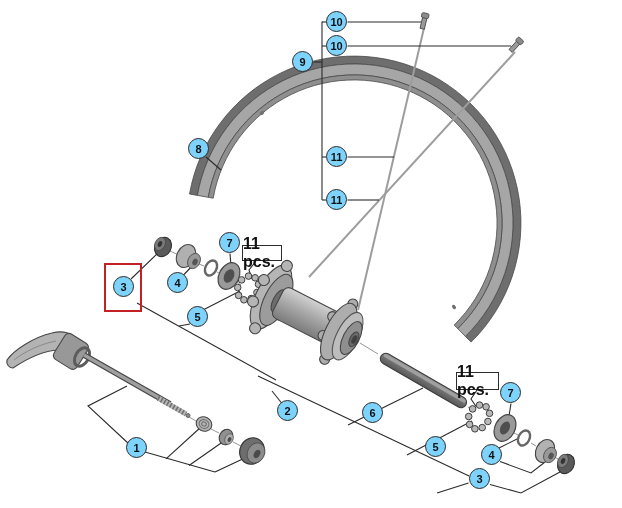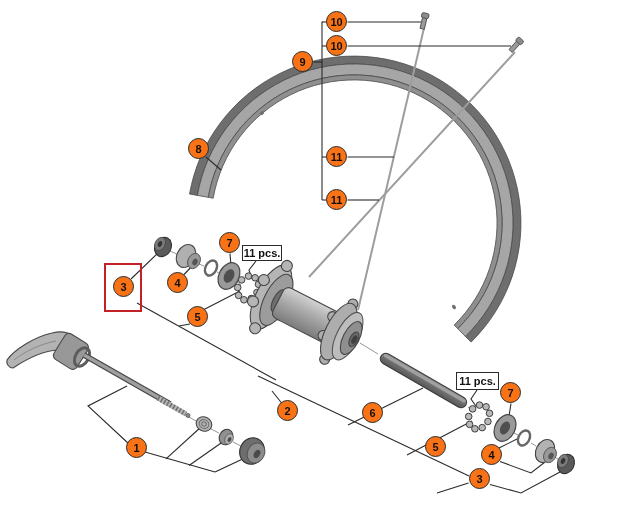--- a/index.html
+++ b/index.html
@@ -1,23 +1,23 @@
 <!DOCTYPE html>
 <html><head>
 <meta charset="utf-8">
 <style>
   html,body{margin:0;padding:0;background:#fff;}
   #stage{position:relative;width:622px;height:508px;background:#ffffff;overflow:hidden;
          font-family:"Liberation Sans",sans-serif;}
   #art{position:absolute;left:0;top:0;}
   .callout{position:absolute;width:21px;height:21px;border:1.4px solid #2b2b2b;border-radius:50%;
-           background:#f97316;display:flex;align-items:center;justify-content:center;
+           background:#7dd3fc;display:flex;align-items:center;justify-content:center;
            font-size:11px;font-weight:bold;color:#111;box-sizing:border-box;z-index:3;}
   .pcsbox{position:absolute;border:1.6px solid #2b2b2b;background:#fff;display:flex;
-          align-items:center;justify-content:center;font-size:11px;font-weight:bold;color:#111;
+          align-items:center;justify-content:center;font-size:16px;font-weight:bold;color:#111;
           box-sizing:border-box;z-index:3;}
   .redbox{position:absolute;left:104px;top:263px;width:34px;height:45px;border:2px solid #c42127;
           background:transparent;z-index:2;}
 </style>
 </head>
 <body>
 
 <div id="stage">
 
 <svg id="art" width="622" height="508" viewBox="0 0 622 508">

